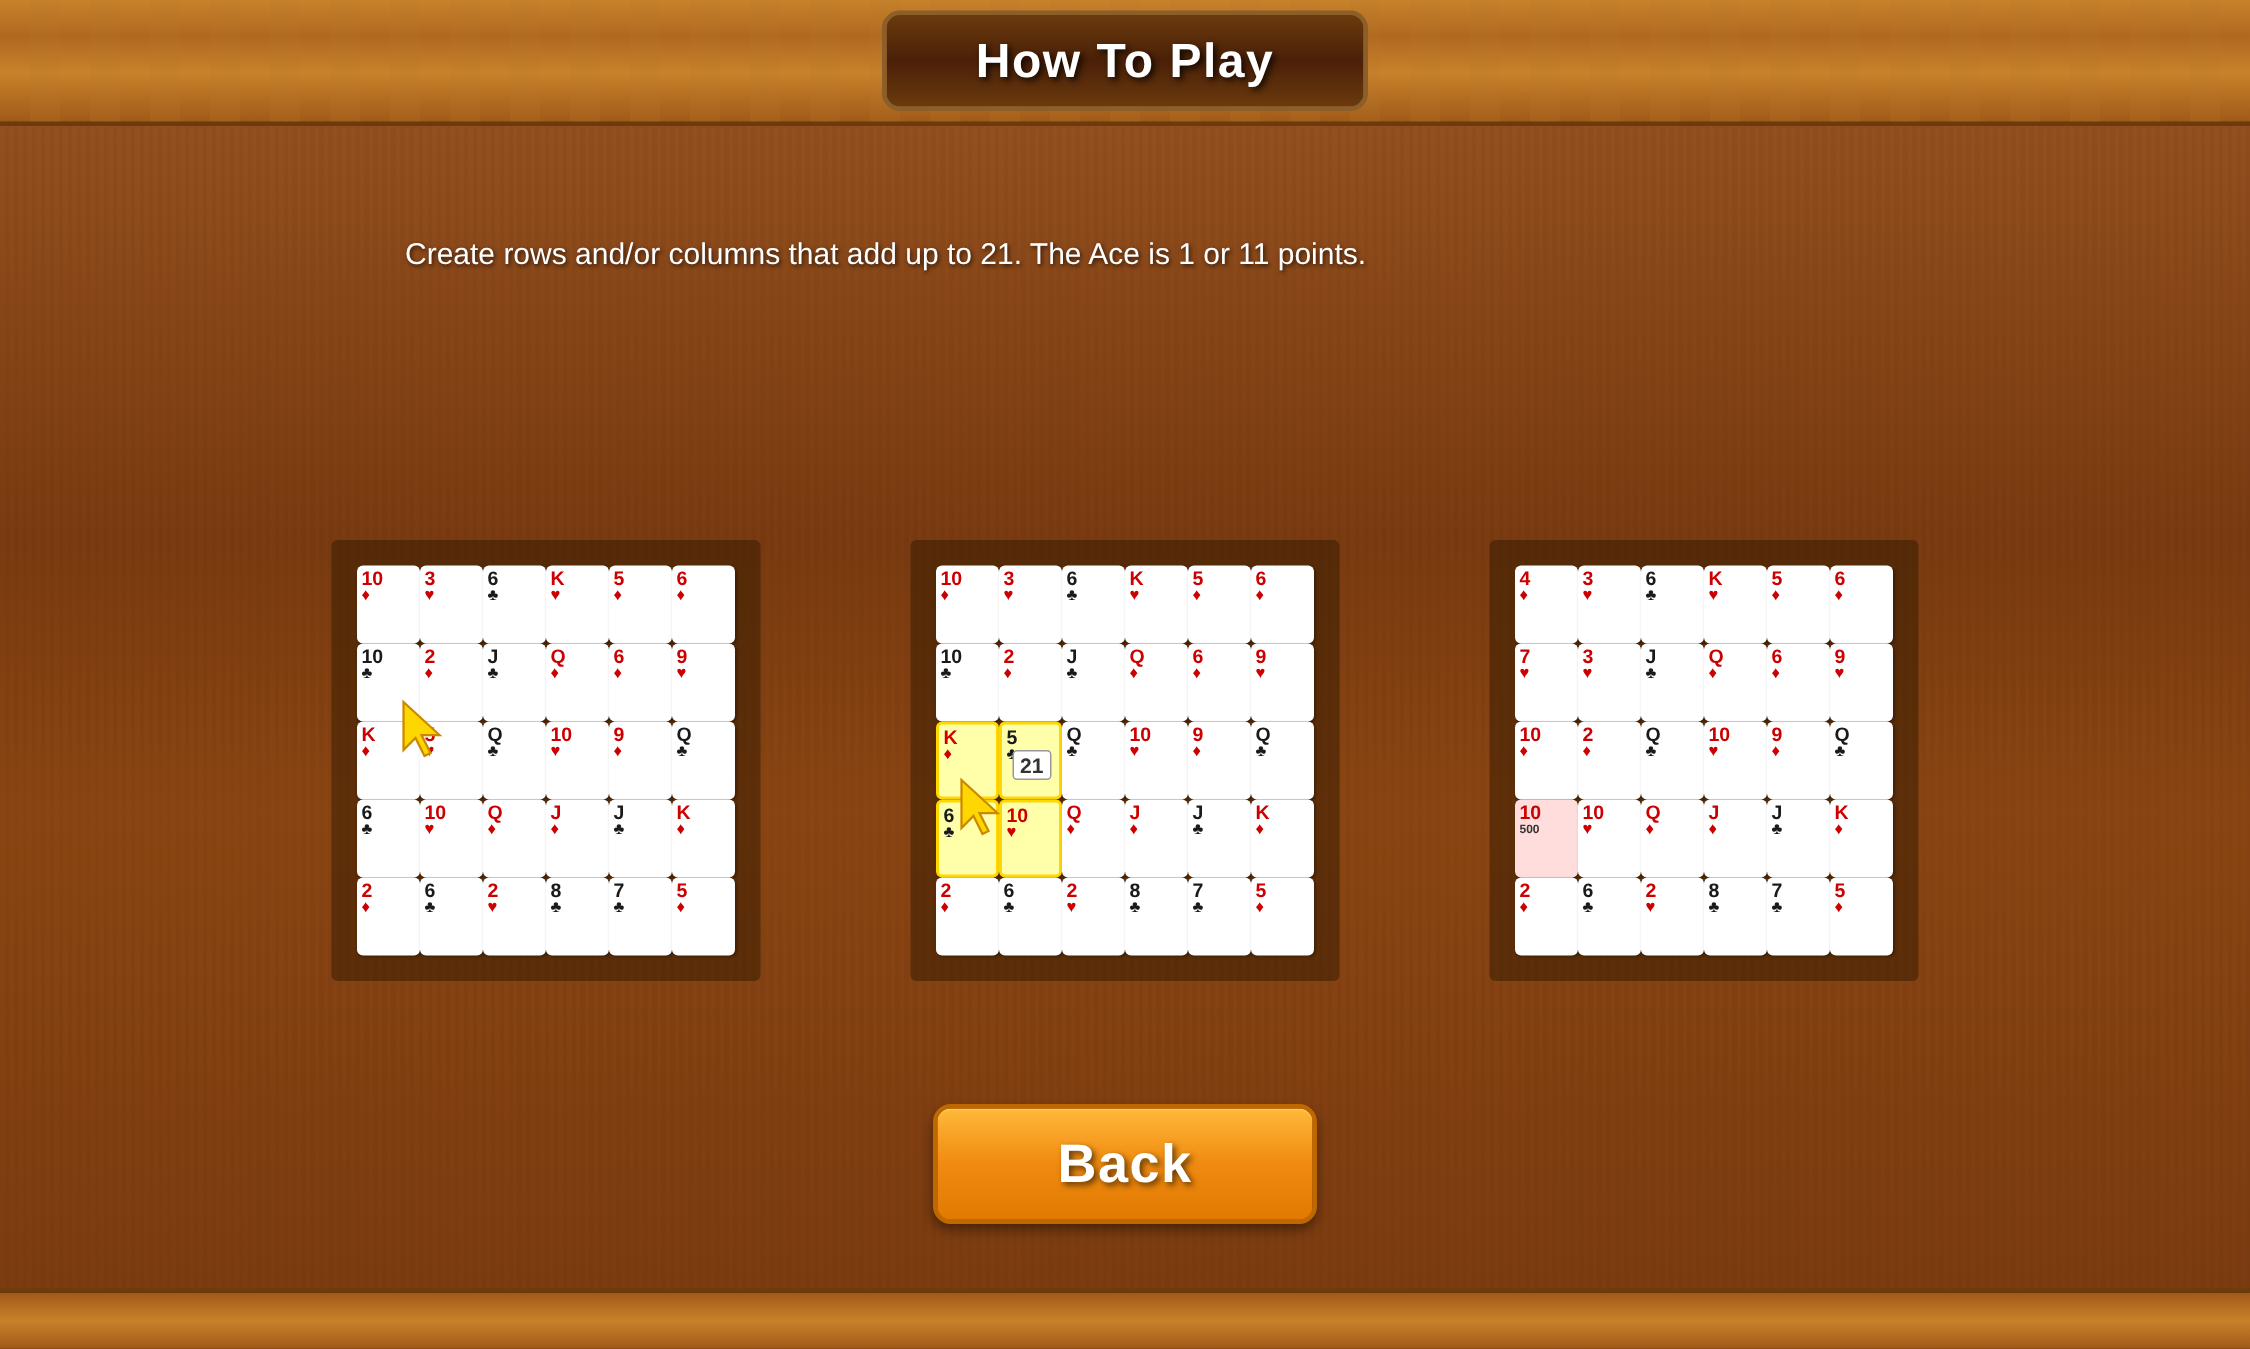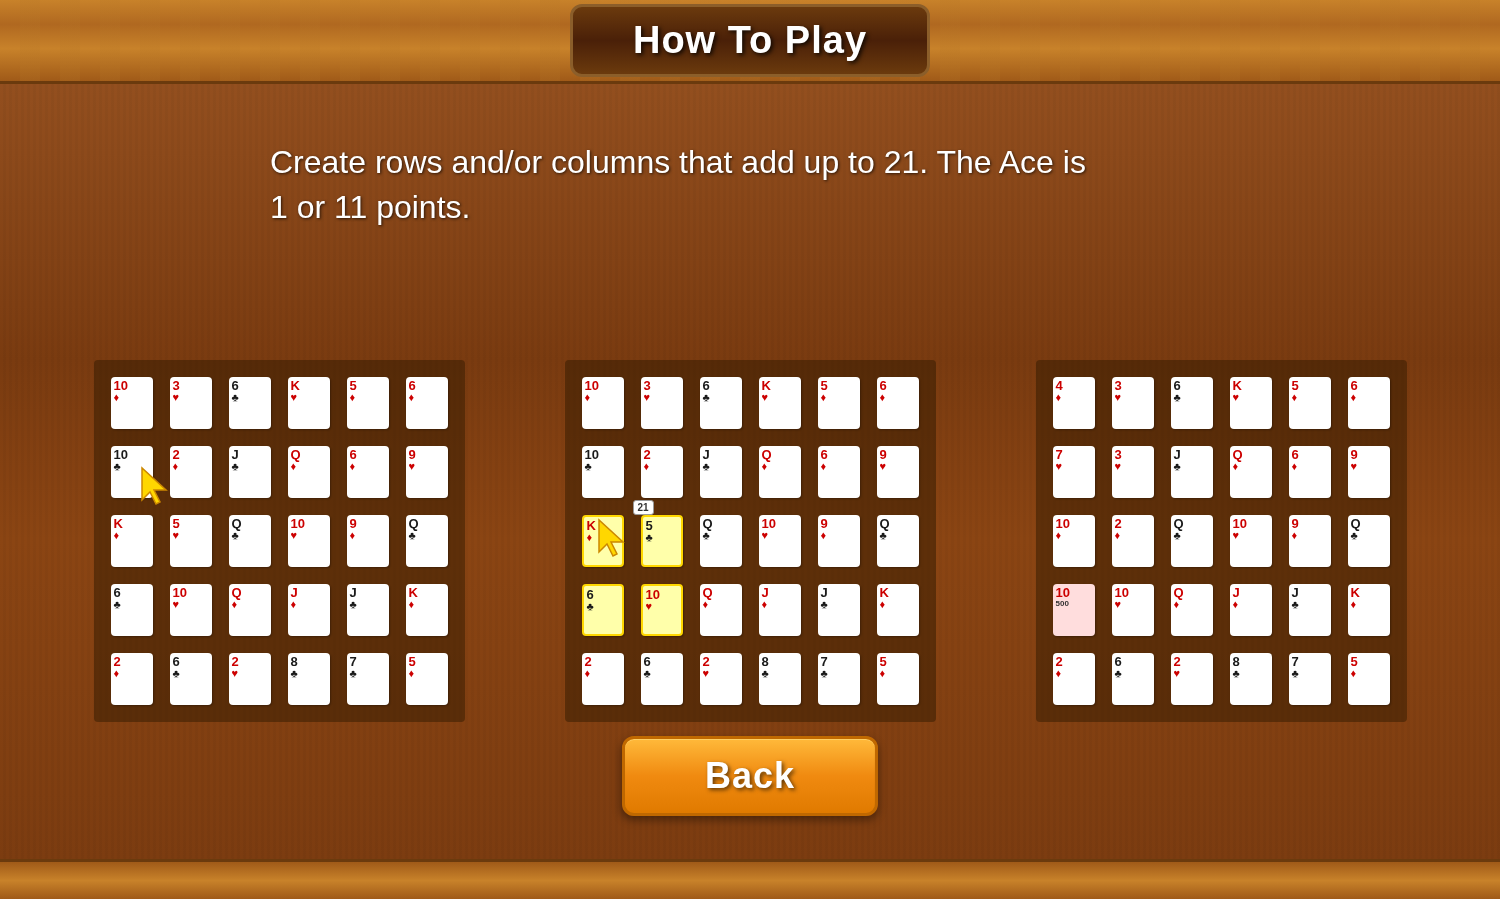--- a/index.html
+++ b/index.html
@@ -70,32 +70,32 @@
       position: relative;
       background: linear-gradient(180deg, #6B3A0D 0%, #4A2008 50%, #6B3A0D 100%);
       border: 3px solid #8B5E2A;
       border-radius: 12px;
       padding: 12px 60px;
       z-index: 1;
     }
 
     .title-text {
       color: white;
-      font-size: 38px;
+      font-size: 32px;
       font-weight: 900;
       text-shadow: 2px 2px 4px rgba(0,0,0,0.8);
       letter-spacing: 1px;
     }
 
     .instruction-text {
       position: absolute;
-      top: 140px;
+      top: 156px;
       left: 270px;
       color: white;
-      font-size: 32px;
+      font-size: 20px;
       font-weight: 400;
       line-height: 1.4;
       text-shadow: 1px 1px 3px rgba(0,0,0,0.7);
       max-width: 820px;
     }
 
     
     .grids-container {
       position: absolute;
       top: 360px;
@@ -104,21 +104,21 @@
       display: flex;
       justify-content: center;
       gap: 100px;
       align-items: flex-start;
     }
 
     .card-grid {
       display: grid;
       grid-template-columns: repeat(6, 42px);
       grid-template-rows: repeat(5, 52px);
-      gap: 17px;
+      gap: 0;
       background: rgba(50,25,0,0.5);
       padding: 17px;
       border-radius: 4px;
     }
 
     .card {
       width: 42px;
       height: 52px;
       background: white;
       border-radius: 4px;
@@ -443,21 +443,21 @@
           <div class="suit">♦</div>
         </div>
       </div>
 
     <div style="position:absolute; top:158px; left:30px; z-index:10;">
       <svg width="36" height="40" viewBox="0 0 36 40">
         <polygon points="4,2 4,34 12,26 18,38 22,36 16,24 28,24" fill="#FFD700" stroke="#CC8800" stroke-width="1.5"></polygon>
       </svg>
     </div>
 
-    <div style="position:absolute; top:140px; left:68px; background:white; border:1px solid #999; border-radius:3px; padding:1px 4px; font-size:10px; font-weight:bold; color:#333; z-index:11;">21</div>
+    <div style="position:absolute; top:140px; left:68px; background:white; border:1px solid #999; border-radius:3px; padding:1px 4px; font-size:14px; font-weight:bold; color:#333; z-index:11;">21</div>
   </div>
 
   <div class="grid-wrapper">
     <div class="card-grid" id="grid3">
     <div class="card red">
           <div class="rank">4</div>
           <div class="suit">♦</div>
         </div>
         <div class="card red">
           <div class="rank">3</div>

